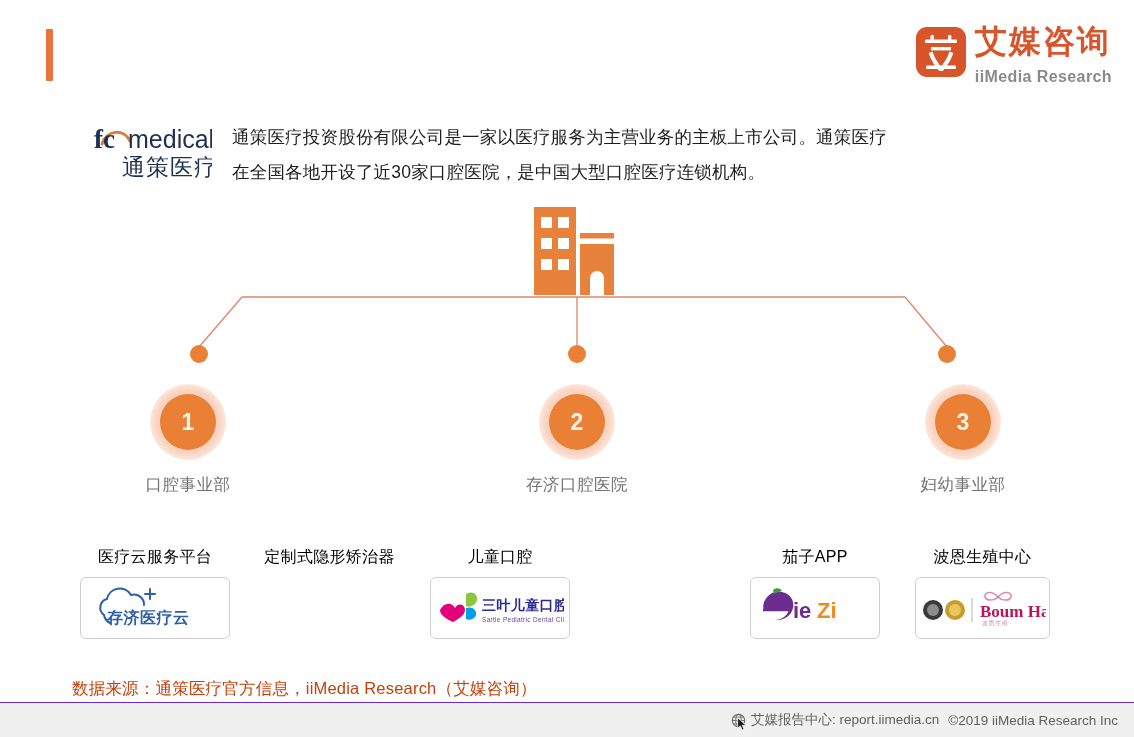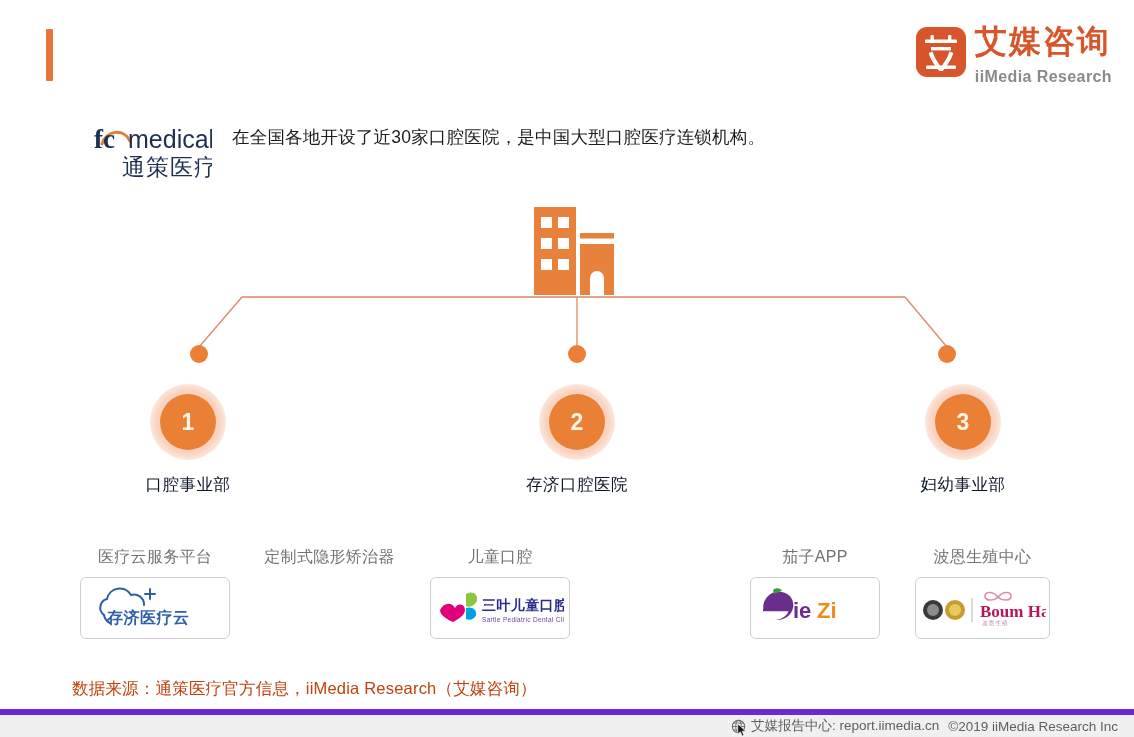--- a/index.html
+++ b/index.html
@@ -55,44 +55,44 @@
     background:radial-gradient(circle, rgba(240,140,90,0.38) 58%, rgba(240,140,90,0.16) 74%, rgba(255,255,255,0) 82%);
     margin:0 auto;display:flex;align-items:center;justify-content:center;
   }
   .bubble{
     width:56px;height:56px;border-radius:50%;
     background:#ea8036;
     display:flex;align-items:center;justify-content:center;
     font-size:23px;color:#fdf3e6;font-weight:700;
   }
   .node-label{
-    margin-top:14px;font-size:16.5px;color:#0f172a;white-space:nowrap;letter-spacing:.5px;
+    margin-top:14px;font-size:16.5px;color:#737373;white-space:nowrap;letter-spacing:.5px;
   }
 
   
   .cards{position:absolute;left:0;top:548px;width:1134px;height:115px;}
   .card-col{position:absolute;top:0;text-align:center;}
   .card-title{
-    font-size:16px;color:#737373;white-space:nowrap;letter-spacing:.3px;line-height:18px;
+    font-size:16px;color:#000000;white-space:nowrap;letter-spacing:.3px;line-height:18px;
   }
   .card-box{
     margin-top:11px;height:62px;
     border:1px solid #cfcfcf;border-radius:6px;background:#fff;
     display:flex;align-items:center;justify-content:center;
     box-sizing:border-box;overflow:hidden;
   }
 
   
   .source{
     position:absolute;left:72px;top:678px;
     font-size:16.5px;color:#c2410c;white-space:nowrap;letter-spacing:.2px;
   }
   .footer{
-    position:absolute;left:0;bottom:0;width:1134px;height:28px;
-    background:#f0f0f0;border-top:6px solid #6d28d9;
+    position:absolute;left:0;bottom:0;width:1134px;height:35px;
+    background:#f0f0f0;border-top:1px solid #6d28d9;
     display:flex;align-items:center;justify-content:flex-end;
     box-sizing:border-box;padding-right:16px;
   }
   .footer-inner{display:flex;align-items:center;color:#5f5f5f;font-size:13.5px;white-space:nowrap;}
   .globe{margin-right:5px;display:flex;align-items:center;position:relative;}
   .cursor{position:absolute;left:6px;top:4px;}
   .footer-sep{display:inline-block;width:9px;}
 </style>
 </head>
 <body>
@@ -125,20 +125,21 @@
   <div class="company-logo">
     <svg width="128" height="66" viewBox="0 0 128 66" aria-hidden="true">
       <path d="M18 28 C22 14, 40 12, 46 25" stroke="#e07b3c" stroke-width="3" fill="none" stroke-linecap="round"></path>
       <text x="10" y="32" font-family="Liberation Serif, serif" font-size="27" font-weight="700" fill="#1e3050">fc</text>
       <text x="44" y="32" font-family="Liberation Sans, sans-serif" font-size="25" fill="#1e3050">medical</text>
       <text x="38" y="59" font-family="Liberation Sans, sans-serif" font-size="23" fill="#1e3050" letter-spacing="1">通策医疗</text>
     </svg>
   </div>
 
   <div class="company-desc">
+    <p>通策医疗投资股份有限公司是一家以医疗服务为主营业务的主板上市公司。通策医疗</p>
     <p>在全国各地开设了近30家口腔医院，是中国大型口腔医疗连锁机构。</p>
   </div>
 
   <div class="diagram">
 
     <svg width="1134" height="320" aria-hidden="true">
       <g stroke="#e0856a" stroke-width="1.3" fill="none">
         <line x1="242" y1="107" x2="905" y2="107"></line>
         <line x1="242" y1="107" x2="199" y2="157"></line>
         <line x1="905" y1="107" x2="947" y2="157"></line>

